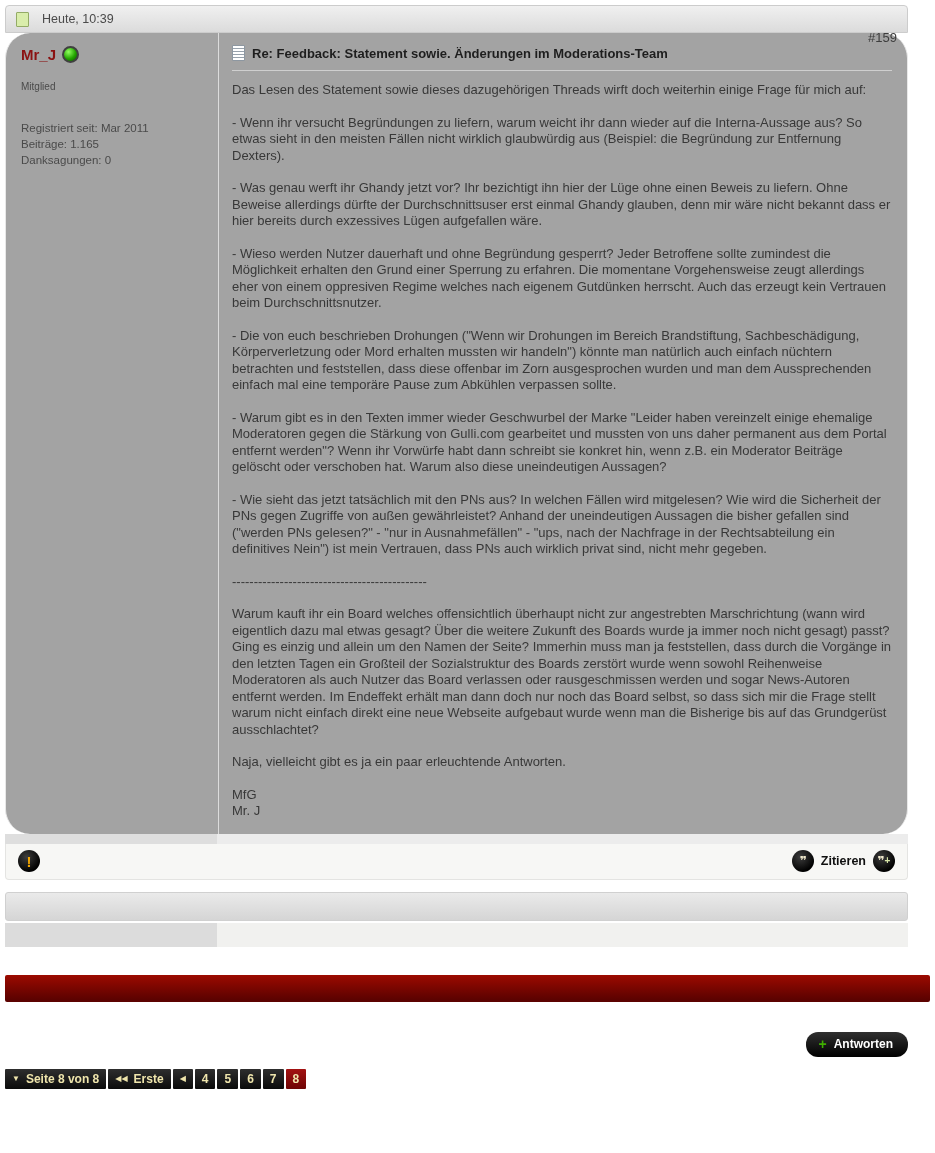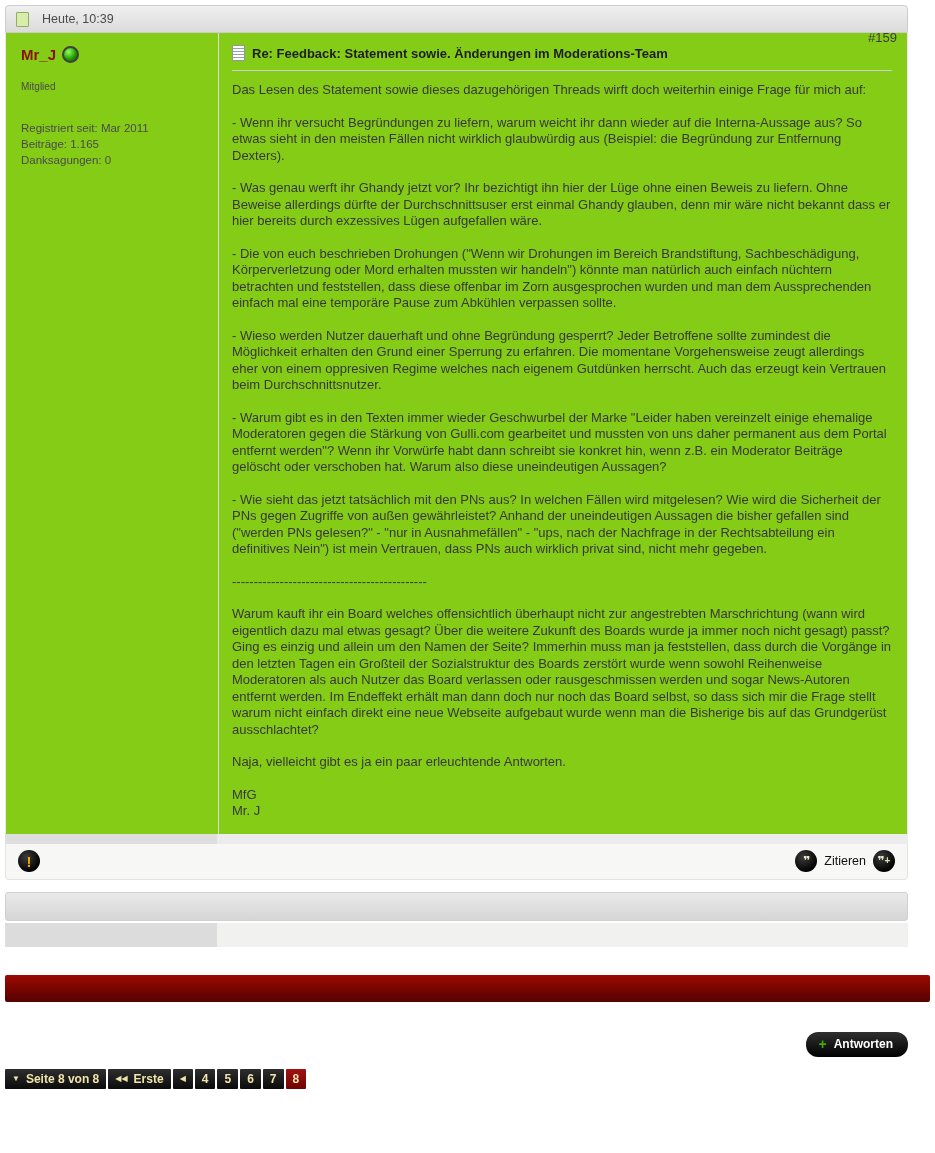--- a/index.html
+++ b/index.html
@@ -18,21 +18,21 @@
     display:flex; align-items:center; justify-content:space-between;
     padding:0 10px; font-size:12.5px; color:#4a4a4a;
   }
   .hdr-left { display:flex; align-items:flex-start; gap:13px; }
   .page-icon {
     width:11px; height:13px; background:#d9edab; border:1px solid #93ab66;
     border-radius:1px; display:inline-block;
   }
   .post-number { color:#3d3d3d; font-size:13px; text-decoration:none; cursor:pointer;margin-top:36px; }
 
-  .post-body { display:flex; border-left:1px solid #e8e8e8; border-right:1px solid #e8e8e8; background:#84cc16; }
+  .post-body { display:flex; border-left:1px solid #e8e8e8; border-right:1px solid #e8e8e8; background:#a3a3a3;border-radius:25px; }
 
   .sidebar { width:212px; box-sizing:border-box; padding:13px 8px 10px 15px; }
   .user-row { display:flex; align-items:center; gap:6px; }
   .username { color:#8b1111; font-weight:bold; font-size:15px; cursor:pointer; }
   .status-orb {
     width:13px; height:13px; border-radius:50%;
     background:radial-gradient(circle at 35% 30%, #90ff5e, #23a400 55%, #0b4d00);
     border:2px solid #404040; display:inline-block;
   }
   .user-title { font-size:10px; color:#4a4a4a; margin-top:18px; }
@@ -65,21 +65,21 @@
   .circle-btn {
     width:22px; height:22px; border-radius:50%;
     background:radial-gradient(circle at 38% 32%, #3d3d3d, #000 72%);
     color:#efe8cc; display:flex; align-items:center; justify-content:center;
     font-weight:bold; cursor:pointer; flex:0 0 auto;
   }
   .report-glyph { color:#f2a500; font-size:15px; line-height:1; }
   .quote-glyph { font-size:12px; line-height:1; letter-spacing:-1px; }
   .mq-plus { color:#d8e6a8; font-size:10px; line-height:1; margin-left:1px; }
   .quote-group { display:flex; align-items:center; gap:7px; }
-  .quote-label { font-weight:normal; font-size:12.5px; color:#101010; cursor:pointer; }
+  .quote-label { font-weight:bold; font-size:12.5px; color:#101010; cursor:pointer; }
 
   
   .collapsed-bar {
     height:27px; margin:12px 27px 0 5px;
     background:linear-gradient(#eaeaea,#d5d5d5);
     border:1px solid #d0d0d0; border-radius:3px;
   }
   .stub-row { display:flex; height:24px; margin:2px 27px 0 5px; }
   .stub-left { width:212px; background:#dcdcdc; }
   .stub-right { flex:1; background:#f1f1ef; }
@@ -139,22 +139,22 @@
 
     <div class="content">
       <div class="post-title-row">
         <span class="doc-icon"></span>
         <span>Re: Feedback: Statement sowie. Änderungen im Moderations-Team</span>
       </div>
       <div class="post-text">
         <p>Das Lesen des Statement sowie dieses dazugehörigen Threads wirft doch weiterhin einige Frage für mich auf:</p>
         <p>- Wenn ihr versucht Begründungen zu liefern, warum weicht ihr dann wieder auf die Interna-Aussage aus? So etwas sieht in den meisten Fällen nicht wirklich glaubwürdig aus (Beispiel: die Begründung zur Entfernung Dexters).</p>
         <p>- Was genau werft ihr Ghandy jetzt vor? Ihr bezichtigt ihn hier der Lüge ohne einen Beweis zu liefern. Ohne Beweise allerdings dürfte der Durchschnittsuser erst einmal Ghandy glauben, denn mir wäre nicht bekannt dass er hier bereits durch exzessives Lügen aufgefallen wäre.</p>
+        <p>- Wieso werden Nutzer dauerhaft und ohne Begründung gesperrt? Jeder Betroffene sollte zumindest die Möglichkeit erhalten den Grund einer Sperrung zu erfahren. Die momentane Vorgehensweise zeugt allerdings eher von einem oppresiven Regime welches nach eigenem Gutdünken herrscht. Auch das erzeugt kein Vertrauen beim Durchschnittsnutzer.</p>
         <p>- Die von euch beschrieben Drohungen ("Wenn wir Drohungen im Bereich Brandstiftung, Sachbeschädigung, Körperverletzung oder Mord erhalten mussten wir handeln") könnte man natürlich auch einfach nüchtern betrachten und feststellen, dass diese offenbar im Zorn ausgesprochen wurden und man dem Aussprechenden einfach mal eine temporäre Pause zum Abkühlen verpassen sollte.</p>
-        <p>- Wieso werden Nutzer dauerhaft und ohne Begründung gesperrt? Jeder Betroffene sollte zumindest die Möglichkeit erhalten den Grund einer Sperrung zu erfahren. Die momentane Vorgehensweise zeugt allerdings eher von einem oppresiven Regime welches nach eigenem Gutdünken herrscht. Auch das erzeugt kein Vertrauen beim Durchschnittsnutzer.</p>
         <p>- Warum gibt es in den Texten immer wieder Geschwurbel der Marke "Leider haben vereinzelt einige ehemalige Moderatoren gegen die Stärkung von Gulli.com gearbeitet und mussten von uns daher permanent aus dem Portal entfernt werden"? Wenn ihr Vorwürfe habt dann schreibt sie konkret hin, wenn z.B. ein Moderator Beiträge gelöscht oder verschoben hat. Warum also diese uneindeutigen Aussagen?</p>
         <p>- Wie sieht das jetzt tatsächlich mit den PNs aus? In welchen Fällen wird mitgelesen? Wie wird die Sicherheit der PNs gegen Zugriffe von außen gewährleistet? Anhand der uneindeutigen Aussagen die bisher gefallen sind ("werden PNs gelesen?" - "nur in Ausnahmefällen" - "ups, nach der Nachfrage in der Rechtsabteilung ein definitives Nein") ist mein Vertrauen, dass PNs auch wirklich privat sind, nicht mehr gegeben.</p>
         <p>---------------------------------------------</p>
         <p>Warum kauft ihr ein Board welches offensichtlich überhaupt nicht zur angestrebten Marschrichtung (wann wird eigentlich dazu mal etwas gesagt? Über die weitere Zukunft des Boards wurde ja immer noch nicht gesagt) passt? Ging es einzig und allein um den Namen der Seite? Immerhin muss man ja feststellen, dass durch die Vorgänge in den letzten Tagen ein Großteil der Sozialstruktur des Boards zerstört wurde wenn sowohl Reihenweise Moderatoren als auch Nutzer das Board verlassen oder rausgeschmissen werden und sogar News-Autoren entfernt werden. Im Endeffekt erhält man dann doch nur noch das Board selbst, so dass sich mir die Frage stellt warum nicht einfach direkt eine neue Webseite aufgebaut wurde wenn man die Bisherige bis auf das Grundgerüst ausschlachtet?</p>
         <p>Naja, vielleicht gibt es ja ein paar erleuchtende Antworten.</p>
         <p class="signoff">MfG
 Mr. J</p>
       </div>
     </div>
   </div>

